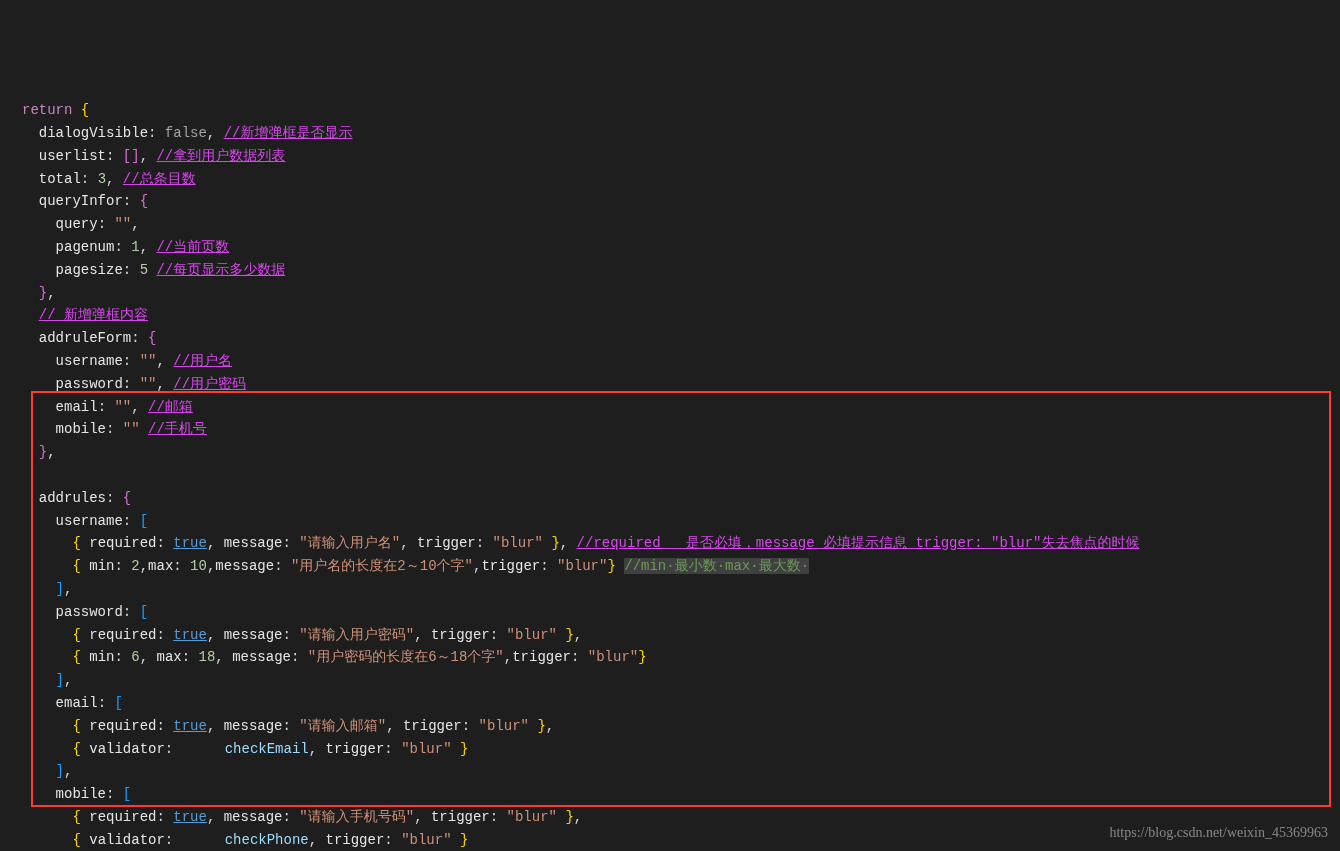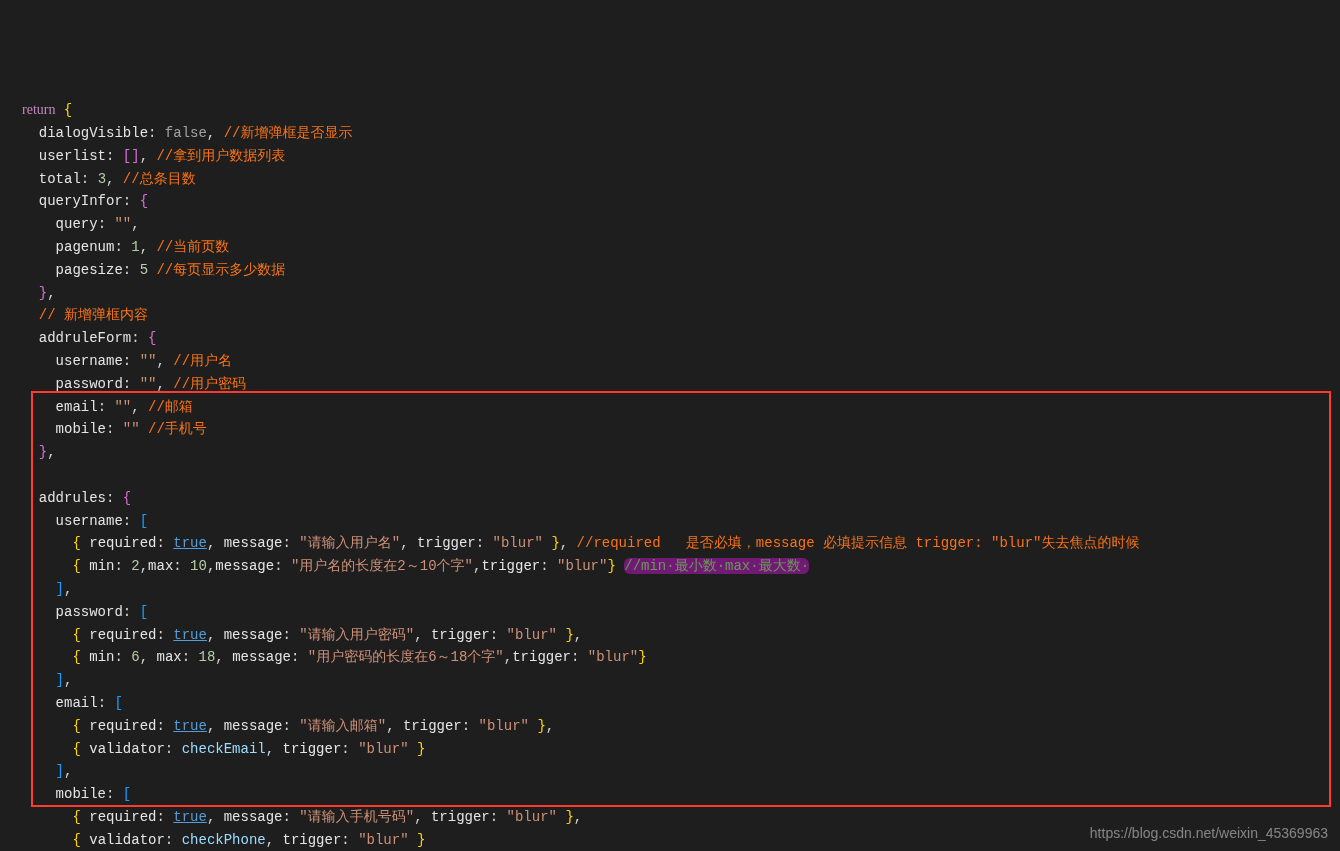--- a/index.html
+++ b/index.html
@@ -10,52 +10,52 @@
     line-height: 22.8px;
     color: #d4d4d4;
     padding: 8px 0 8px 22px;
     white-space: pre;
     overflow: hidden;
     position: relative;
     width: 1340px;
     height: 851px;
   }
   .ln { display: block; }
-  .k-return { color: #c586c0; font-family: Liberation Serif, serif; }
+  .k-return { color: #c586c0; }
   .k-key    { color: #e5e5e5; }
   .k-false  { color: #a3a3a3; }
   .k-true   { color: #569cd6; text-decoration: underline; }
   .k-num    { color: #b5cea8; }
   .k-str    { color: #ce9178; }
-  .k-cmt    { color: #f97316; }
-  .k-var    { color: #9cdcfe; }
+  .k-cmt    { color: #d946ef; text-decoration: underline; }
+  .k-var    { color: #9cdcfe; margin-left: 43px; }
   .k-p      { color: #d4d4d4; }
   .k-br     { color: #ffd700; } 
   .k-brp    { color: #da70d6; } 
   .k-brb    { color: #179fff; } 
   .sel {
-    background: #701a75;
+    background: #404040;
     color: #6a9955;
-    border-radius: 6px;
+    border-radius: 1px;
   }
   .redbox {
     position: absolute;
     border: 2px solid #ff3b30;
     left: 31px;
     top: 391px;
     width: 1300px;
     height: 416px;
     pointer-events: none;
   }
   .watermark {
     position: absolute;
     right: 12px;
     bottom: 6px;
     color: rgba(255,255,255,0.45);
-    font-family: Liberation Sans, sans-serif;
+    font-family: Liberation Serif, serif;
     font-size: 14px;
     white-space: nowrap;
   }
 </style>
 </head>
 <body>
 
 
 
 <div><span class="ln"><span class="k-return">return</span> <span class="k-br">{</span></span><span class="ln">  <span class="k-key">dialogVisible</span><span class="k-p">:</span> <span class="k-false">false</span><span class="k-p">,</span> <span class="k-cmt">//新增弹框是否显示</span></span><span class="ln">  <span class="k-key">userlist</span><span class="k-p">:</span> <span class="k-brp">[]</span><span class="k-p">,</span> <span class="k-cmt">//拿到用户数据列表</span></span><span class="ln">  <span class="k-key">total</span><span class="k-p">:</span> <span class="k-num">3</span><span class="k-p">,</span> <span class="k-cmt">//总条目数</span></span><span class="ln">  <span class="k-key">queryInfor</span><span class="k-p">:</span> <span class="k-brp">{</span></span><span class="ln">    <span class="k-key">query</span><span class="k-p">:</span> <span class="k-str">""</span><span class="k-p">,</span></span><span class="ln">    <span class="k-key">pagenum</span><span class="k-p">:</span> <span class="k-num">1</span><span class="k-p">,</span> <span class="k-cmt">//当前页数</span></span><span class="ln">    <span class="k-key">pagesize</span><span class="k-p">:</span> <span class="k-num">5</span> <span class="k-cmt">//每页显示多少数据</span></span><span class="ln">  <span class="k-brp">}</span><span class="k-p">,</span></span><span class="ln">  <span class="k-cmt">// 新增弹框内容</span></span><span class="ln">  <span class="k-key">addruleForm</span><span class="k-p">:</span> <span class="k-brp">{</span></span><span class="ln">    <span class="k-key">username</span><span class="k-p">:</span> <span class="k-str">""</span><span class="k-p">,</span> <span class="k-cmt">//用户名</span></span><span class="ln">    <span class="k-key">password</span><span class="k-p">:</span> <span class="k-str">""</span><span class="k-p">,</span> <span class="k-cmt">//用户密码</span></span><span class="ln">    <span class="k-key">email</span><span class="k-p">:</span> <span class="k-str">""</span><span class="k-p">,</span> <span class="k-cmt">//邮箱</span></span><span class="ln">    <span class="k-key">mobile</span><span class="k-p">:</span> <span class="k-str">""</span> <span class="k-cmt">//手机号</span></span><span class="ln">  <span class="k-brp">}</span><span class="k-p">,</span></span><span class="ln"> </span><span class="ln">  <span class="k-key">addrules</span><span class="k-p">:</span> <span class="k-brp">{</span></span><span class="ln">    <span class="k-key">username</span><span class="k-p">:</span> <span class="k-brb">[</span></span><span class="ln">      <span class="k-br">{</span> <span class="k-key">required</span><span class="k-p">:</span> <span class="k-true">true</span><span class="k-p">,</span> <span class="k-key">message</span><span class="k-p">:</span> <span class="k-str">"请输入用户名"</span><span class="k-p">,</span> <span class="k-key">trigger</span><span class="k-p">:</span> <span class="k-str">"blur"</span> <span class="k-br">}</span><span class="k-p">,</span> <span class="k-cmt">//required   是否必填，message 必填提示信息 trigger: "blur"失去焦点的时候</span></span><span class="ln">      <span class="k-br">{</span> <span class="k-key">min</span><span class="k-p">:</span> <span class="k-num">2</span><span class="k-p">,</span><span class="k-key">max</span><span class="k-p">:</span> <span class="k-num">10</span><span class="k-p">,</span><span class="k-key">message</span><span class="k-p">:</span> <span class="k-str">"用户名的长度在2～10个字"</span><span class="k-p">,</span><span class="k-key">trigger</span><span class="k-p">:</span> <span class="k-str">"blur"</span><span class="k-br">}</span> <span class="sel">//min·最小数·max·最大数·</span></span><span class="ln">    <span class="k-brb">]</span><span class="k-p">,</span></span><span class="ln">    <span class="k-key">password</span><span class="k-p">:</span> <span class="k-brb">[</span></span><span class="ln">      <span class="k-br">{</span> <span class="k-key">required</span><span class="k-p">:</span> <span class="k-true">true</span><span class="k-p">,</span> <span class="k-key">message</span><span class="k-p">:</span> <span class="k-str">"请输入用户密码"</span><span class="k-p">,</span> <span class="k-key">trigger</span><span class="k-p">:</span> <span class="k-str">"blur"</span> <span class="k-br">}</span><span class="k-p">,</span></span><span class="ln">      <span class="k-br">{</span> <span class="k-key">min</span><span class="k-p">:</span> <span class="k-num">6</span><span class="k-p">,</span> <span class="k-key">max</span><span class="k-p">:</span> <span class="k-num">18</span><span class="k-p">,</span> <span class="k-key">message</span><span class="k-p">:</span> <span class="k-str">"用户密码的长度在6～18个字"</span><span class="k-p">,</span><span class="k-key">trigger</span><span class="k-p">:</span> <span class="k-str">"blur"</span><span class="k-br">}</span></span><span class="ln">    <span class="k-brb">]</span><span class="k-p">,</span></span><span class="ln">    <span class="k-key">email</span><span class="k-p">:</span> <span class="k-brb">[</span></span><span class="ln">      <span class="k-br">{</span> <span class="k-key">required</span><span class="k-p">:</span> <span class="k-true">true</span><span class="k-p">,</span> <span class="k-key">message</span><span class="k-p">:</span> <span class="k-str">"请输入邮箱"</span><span class="k-p">,</span> <span class="k-key">trigger</span><span class="k-p">:</span> <span class="k-str">"blur"</span> <span class="k-br">}</span><span class="k-p">,</span></span><span class="ln">      <span class="k-br">{</span> <span class="k-key">validator</span><span class="k-p">:</span> <span class="k-var">checkEmail</span><span class="k-p">,</span> <span class="k-key">trigger</span><span class="k-p">:</span> <span class="k-str">"blur"</span> <span class="k-br">}</span></span><span class="ln">    <span class="k-brb">]</span><span class="k-p">,</span></span><span class="ln">    <span class="k-key">mobile</span><span class="k-p">:</span> <span class="k-brb">[</span></span><span class="ln">      <span class="k-br">{</span> <span class="k-key">required</span><span class="k-p">:</span> <span class="k-true">true</span><span class="k-p">,</span> <span class="k-key">message</span><span class="k-p">:</span> <span class="k-str">"请输入手机号码"</span><span class="k-p">,</span> <span class="k-key">trigger</span><span class="k-p">:</span> <span class="k-str">"blur"</span> <span class="k-br">}</span><span class="k-p">,</span></span><span class="ln">      <span class="k-br">{</span> <span class="k-key">validator</span><span class="k-p">:</span> <span class="k-var">checkPhone</span><span class="k-p">,</span> <span class="k-key">trigger</span><span class="k-p">:</span> <span class="k-str">"blur"</span> <span class="k-br">}</span></span></div>

